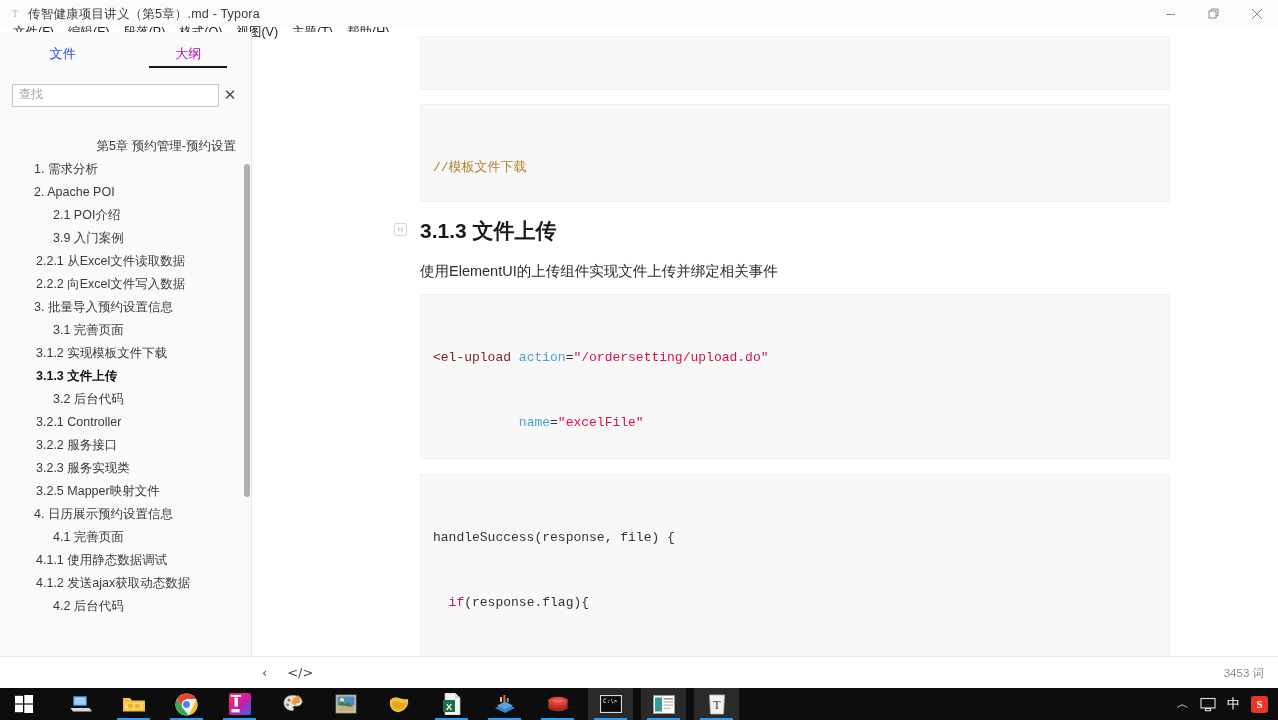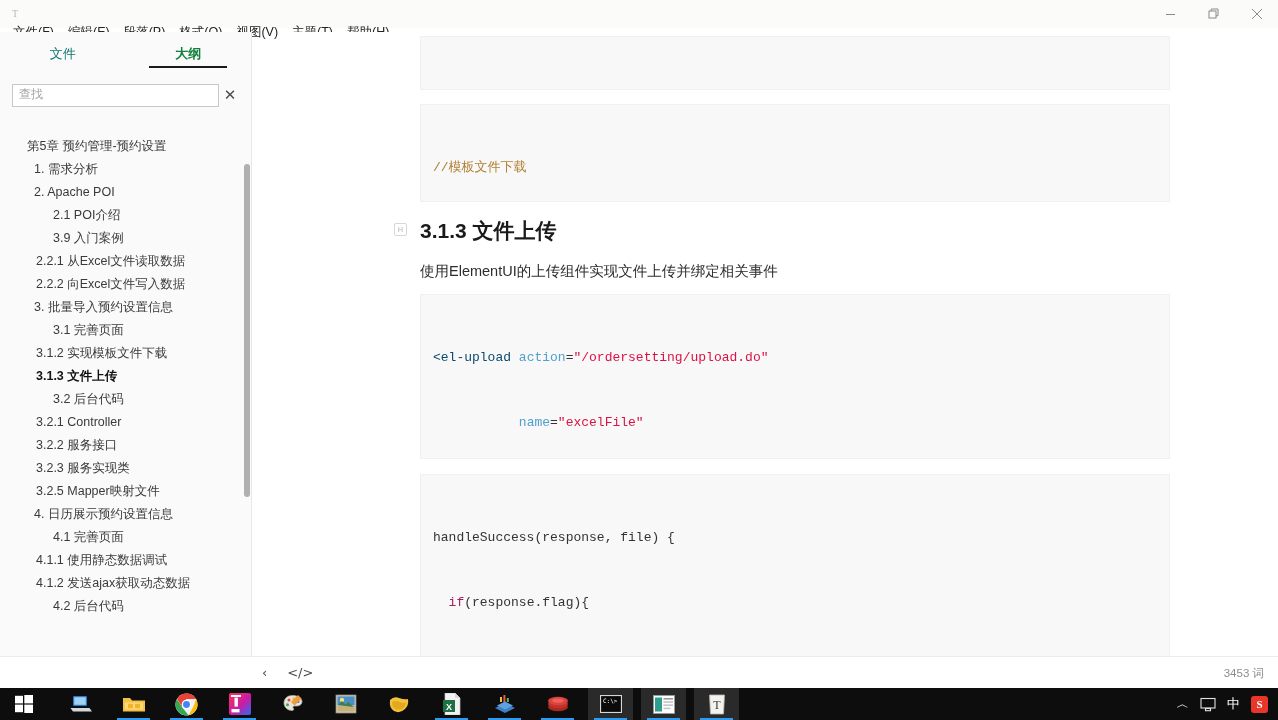--- a/index.html
+++ b/index.html
@@ -40,24 +40,24 @@
     font-size: 12.5px; color: #222; padding: 3px 7px; white-space: nowrap;
   }
 
   
   .sidebar {
     position: absolute; top: 32px; left: 0; width: 252px; height: 656px;
     background: #fafafa; border-right: 1px solid #e8e8e8;
   }
   .sb-tabs { display: flex; height: 44px; align-items: center; }
   .sb-tab {
-    flex: 1; text-align: center; font-size: 13px; color: #0f766e;
+    flex: 1; text-align: center; font-size: 13px; color: #1d4ed8;
     position: relative; height: 44px; line-height: 44px;
   }
-  .sb-tab.active { color: #15803d; font-weight: bold; }
+  .sb-tab.active { color: #a21caf; font-weight: normal; }
   .sb-tab.active::after {
     content: ""; position: absolute; left: 50%; transform: translateX(-50%);
     bottom: 8px; width: 78px; height: 2.5px; background: #1a1a1a;
   }
   .sb-search {
     display: flex; align-items: center; padding: 0 10px 0 12px; height: 38px;
   }
   .sb-search input {
     flex: 1; height: 23px; border: 1px solid #c8c8c8; background: #fff;
     font-size: 12px; padding: 0 6px; color: #333; outline: none;
@@ -71,21 +71,21 @@
   .sb-outline {
     position: absolute; top: 95px; left: 0; width: 252px; height: 561px;
     overflow: hidden; padding-top: 8px;
   }
   .ol-item {
     font-size: 12.5px; color: #3a3a3a; line-height: 23px; height: 23px;
     white-space: nowrap; overflow: hidden; text-overflow: ellipsis;
     padding-right: 16px;
   }
   .ol-item.bold { font-weight: bold; color: #111; }
-  .ol-l0 { padding-left: 27px; }
+  .ol-l0 { padding-left: 0; text-align: right; }
   .ol-l1 { padding-left: 34px; }
   .ol-l2 { padding-left: 53px; }
   .ol-l3 { padding-left: 36px; }
   .sb-scrollbar {
     position: absolute; left: 244px; top: 132px; width: 6px; height: 333px;
     background: #b0b0b0; border-radius: 3px;
   }
 
   
   .editor {
@@ -94,21 +94,21 @@
   }
   .doc { position: absolute; left: 0; top: 0; width: 1025px; }
 
   .codeblock {
     background: #f8f8f8; border: 1px solid #f0f0f0;
     font-family: "Liberation Mono", "DejaVu Sans Mono", monospace;
     font-size: 13px; line-height: 21.6px; color: #333;
     padding: 9px 12px; white-space: pre; overflow: hidden;
   }
 
-  .tag   { color: #0c4a6e; }
+  .tag   { color: #7f1d1d; }
   .attr  { color: #4f9fcf; }
   .str   { color: #d14; }
   .cmt   { color: #b08030; }
   .fn    { color: #333; }
   .hl-kw { color: #a71d5d; }
 
   .h3 {
     font-size: 21px; font-weight: bold; color: #1a1a1a;
     margin: 0; padding-left: 0; position: relative; line-height: 28px;
   }
@@ -169,20 +169,21 @@
     font-family: "Liberation Serif", serif;
   }
 </style>
 </head>
 <body>
 
 <div id="app">
 
   <div class="titlebar">
     <div class="tb-icon">T</div>
+    <div class="tb-title">传智健康项目讲义（第5章）.md - Typora</div>
     <div class="win-btns">
       <div class="win-btn">
         <svg width="11" height="11" viewBox="0 0 11 11">
             <line x1="1" y1="5.5" x2="10" y2="5.5" stroke="#8a8a8a" stroke-width="1"></line>
           </svg>
       </div>
       <div class="win-btn">
         <svg width="12" height="12" viewBox="0 0 12 12">
           <rect x="1" y="3" width="7" height="7" fill="none" stroke="#8a8a8a" stroke-width="1"></rect>
           <polyline points="3.2,3 3.2,1 10,1 10,7.8 8,7.8" fill="none" stroke="#8a8a8a" stroke-width="1"></polyline>

